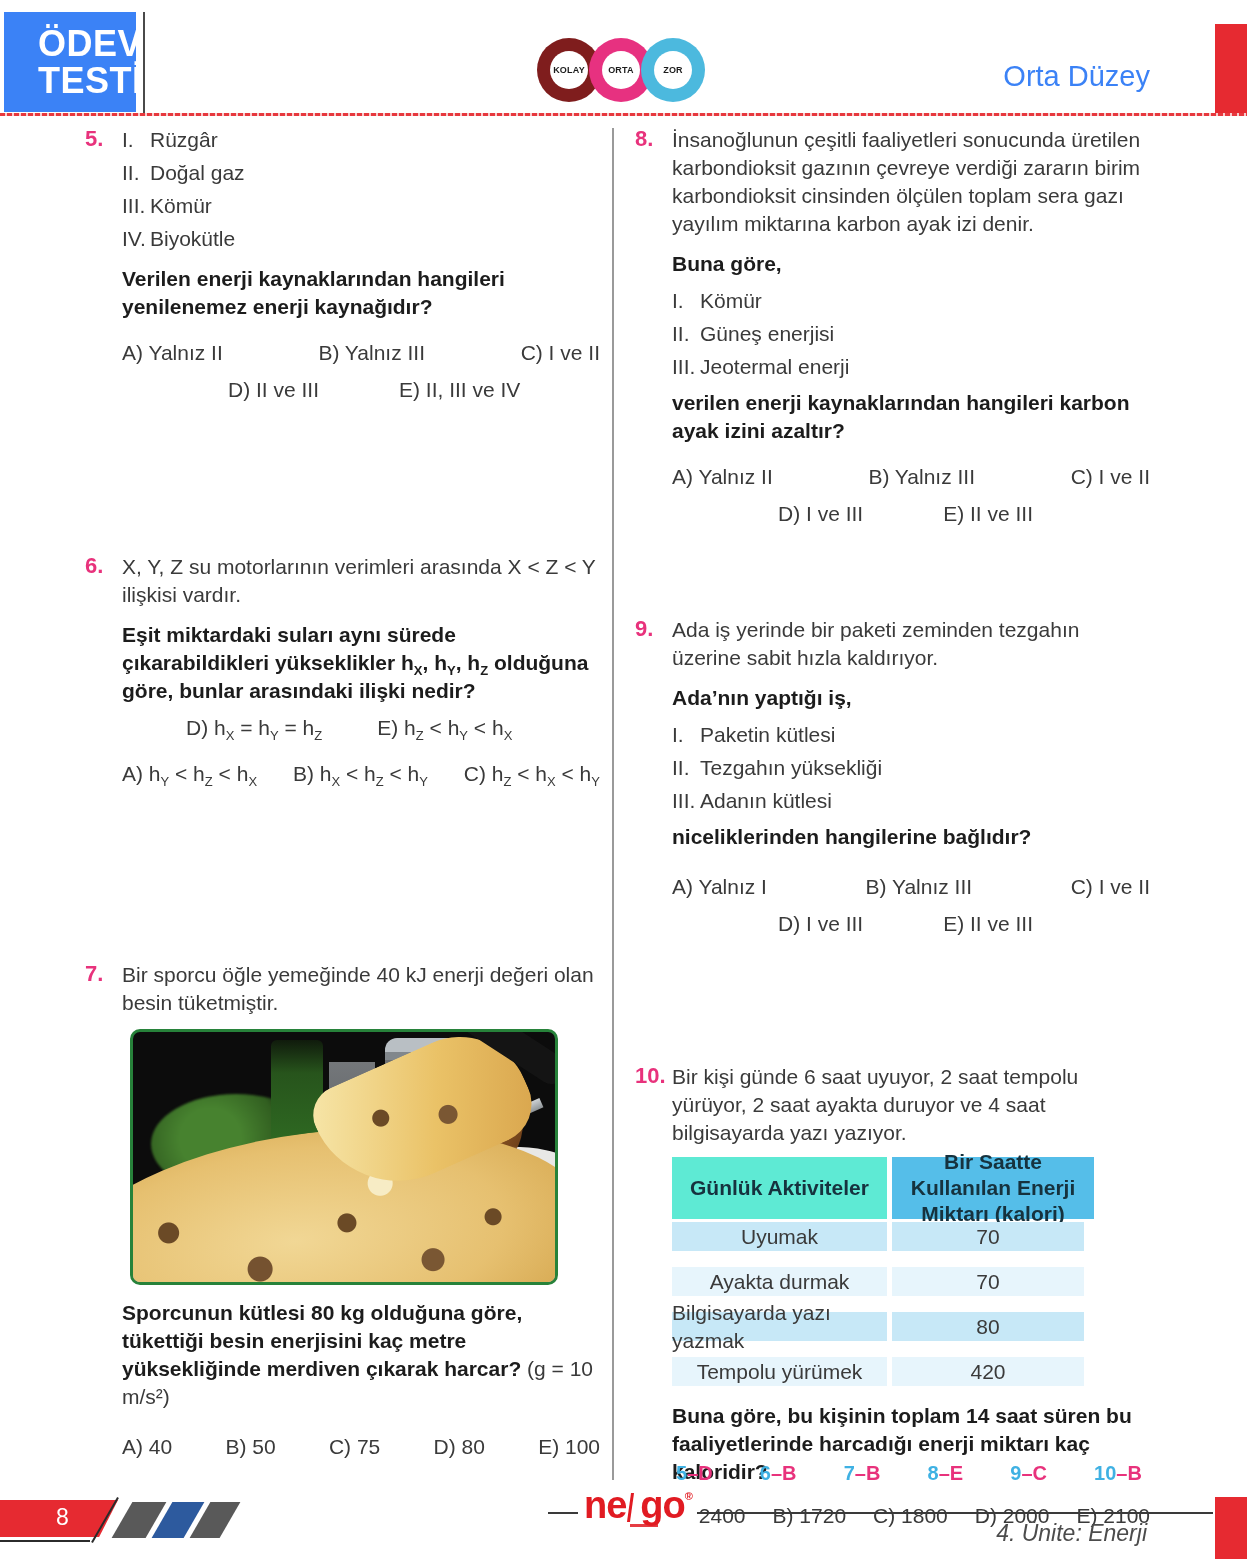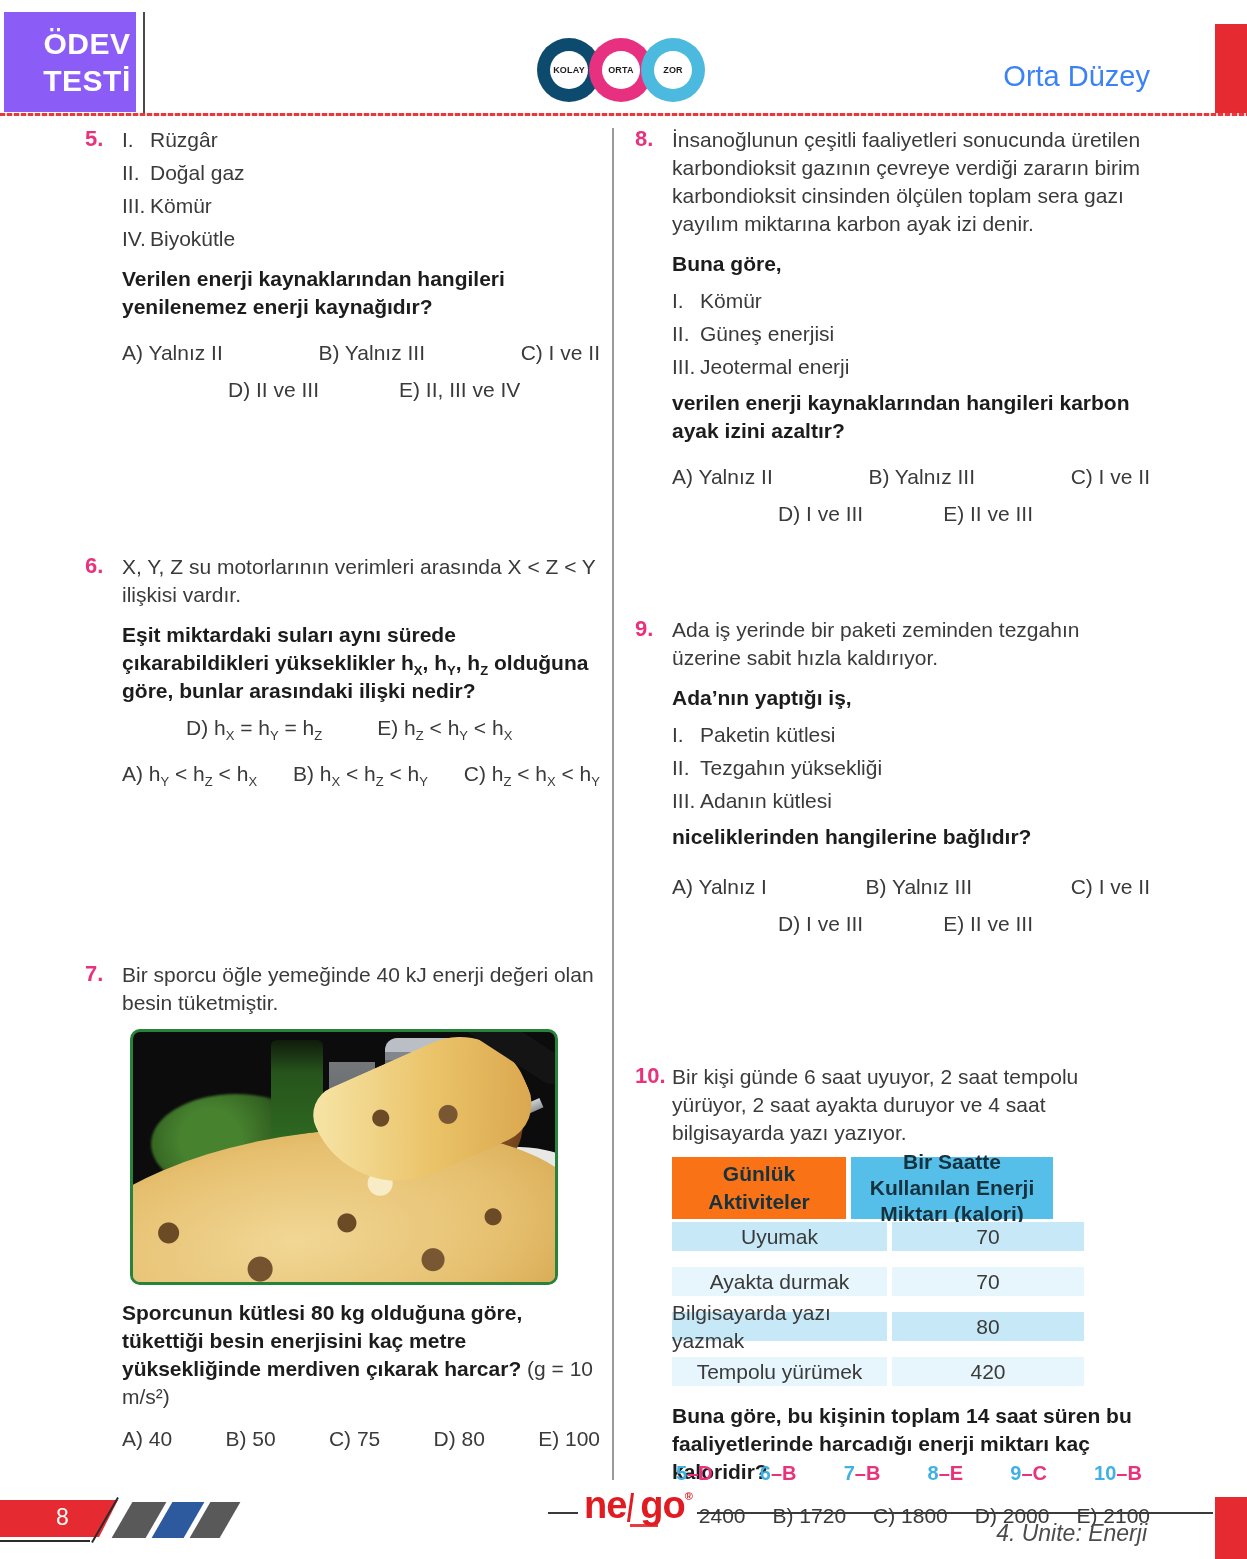--- a/index.html
+++ b/index.html
@@ -1,30 +1,30 @@
 <!DOCTYPE html>
 <html><head>
 <meta charset="utf-8">
 <style>
   *{margin:0;padding:0;box-sizing:border-box}
   html,body{background:#fff}
   body{position:relative;width:1247px;height:1559px;font-family:"Liberation Sans",sans-serif;color:#3a3a3a;overflow:hidden}
 
   
-  .badge{position:absolute;left:4px;top:12px;width:132px;height:100px;background:#8b5cf6;color:#fff;
-         font-weight:bold;font-size:30px;line-height:37px;text-align:center;padding:13px 0 0 34px;letter-spacing:.5px}
+  .badge{position:absolute;left:4px;top:12px;width:132px;height:100px;background:#3b82f6;color:#fff;
+         font-weight:bold;font-size:36px;line-height:37px;text-align:center;padding:13px 0 0 34px;letter-spacing:.5px}
   .badge-shadow{position:absolute;left:143px;top:12px;width:2px;height:102px;background:#4a4a4a}
   .head-rule{position:absolute;left:0;top:113px;width:1247px;height:3px;
              background:repeating-linear-gradient(90deg,#e7383e 0 5px,#f7cccd 5px 7px)}
   .top-redbar{position:absolute;right:0;top:24px;width:32px;height:90px;background:#e62a31}
   .level{position:absolute;right:97px;top:60px;font-size:29px;font-weight:normal;color:#3b82f6}
   .rings{position:absolute;left:537px;top:38px;display:flex}
   .ring{width:64px;height:64px;border-radius:50%;display:flex;align-items:center;justify-content:center}
   .ring+.ring{margin-left:-12px}
-  .ring-kolay{background:#0c4a6e;z-index:1}
+  .ring-kolay{background:#7f1d1d;z-index:1}
   .ring-orta{background:#e73180;z-index:2}
   .ring-zor{background:#4cb9de;z-index:3}
   .ring-core{width:38px;height:38px;border-radius:50%;background:#fff;display:flex;align-items:center;justify-content:center;
              font-size:9px;font-weight:bold;color:#1c1c1c;letter-spacing:.2px}
 
   .col-divider{position:absolute;left:612px;top:128px;width:2px;height:1352px;background:#9a9a9a}
 
   
   .question{position:absolute;display:flex}
   .qnum{flex:0 0 37px;font-size:22px;font-weight:bold;color:#e8327c}
@@ -76,21 +76,21 @@
   .ph-slice{right:26px;top:20px;width:210px;height:120px;transform:rotate(-24deg);border-radius:30px 70px 40px 90px;
      background:
       radial-gradient(circle at 30% 40%, #6b4a26 0 8px, transparent 9px),
       radial-gradient(circle at 60% 60%, #7a5733 0 9px, transparent 10px),
       linear-gradient(115deg,#f7e7ab,#eac267 55%,#d8a44c)}
   .ph-spatula{right:-24px;top:-22px;width:190px;height:30px;background:#141414;border-radius:14px;transform:rotate(33deg)}
 
   
   .etable{margin-top:10px;width:422px;font-size:21px}
   .t-head{display:flex;margin-bottom:3px;font-weight:bold;color:#16323e;text-align:center}
-  .t-h1{width:174px;height:62px;background:#f97316;display:flex;align-items:center;justify-content:center}
+  .t-h1{width:215px;height:62px;background:#5eead4;display:flex;align-items:center;justify-content:center}
   .t-h2{width:202px;height:62px;background:#55bee9;margin-left:5px;display:flex;align-items:center;justify-content:center;line-height:26px}
   .t-row{display:flex;margin-bottom:16px}
   .t-c1{width:215px;height:29px;display:flex;align-items:center;justify-content:center}
   .t-c2{width:192px;height:29px;margin-left:5px;display:flex;align-items:center;justify-content:center}
   .rowA .t-c1,.rowA .t-c2{background:#c7e8f7}
   .rowB .t-c1,.rowB .t-c2{background:#e7f5fc}
 
   
   .answer-key{position:absolute;top:1462px;left:676px;width:466px;display:flex;justify-content:space-between;
               font-size:20px;font-weight:bold}
@@ -202,21 +202,21 @@
       <div class="ph-bottle"></div>
       <div class="ph-box"></div>
       <div class="ph-shaker"></div>
       <div class="ph-orange"></div>
       <div class="ph-pizza"></div>
       <div class="ph-metal"></div>
       <div class="ph-slice"></div>
       <div class="ph-spatula"></div>
     </div>
     <p class="prompt" style="margin-top:14px"><span>Sporcunun kütlesi 80 kg olduğuna göre, tükettiği besin enerjisini kaç metre yüksekliğinde merdiven çıkarak harcar?</span> <span class="psuffix">(g = 10 m/s²)</span></p>
-    <div class="opts spread" style="margin-top:14px">
+    <div class="opts spread" style="margin-top:22px">
       <span>A) 40</span>
       <span>B) 50</span>
       <span>C) 75</span>
       <span>D) 80</span>
       <span>E) 100</span>
     </div>
   </div>
 </section>
 
 <section class="question" style="top:126px;left:635px">

